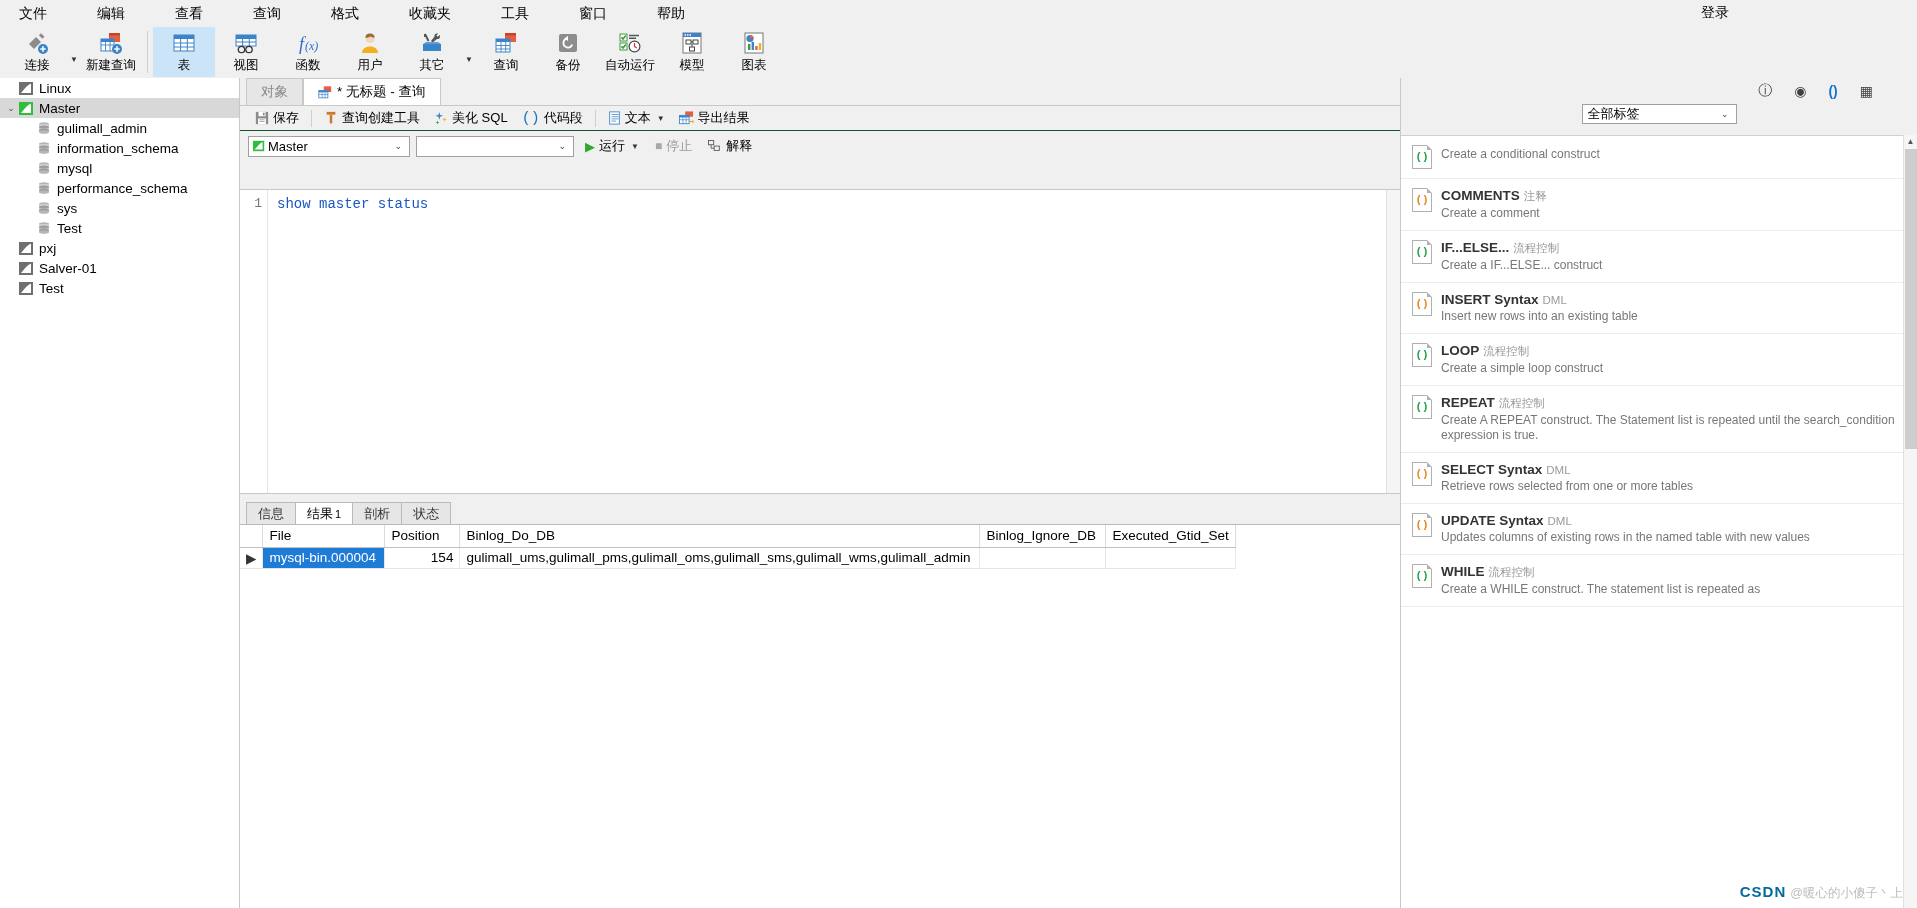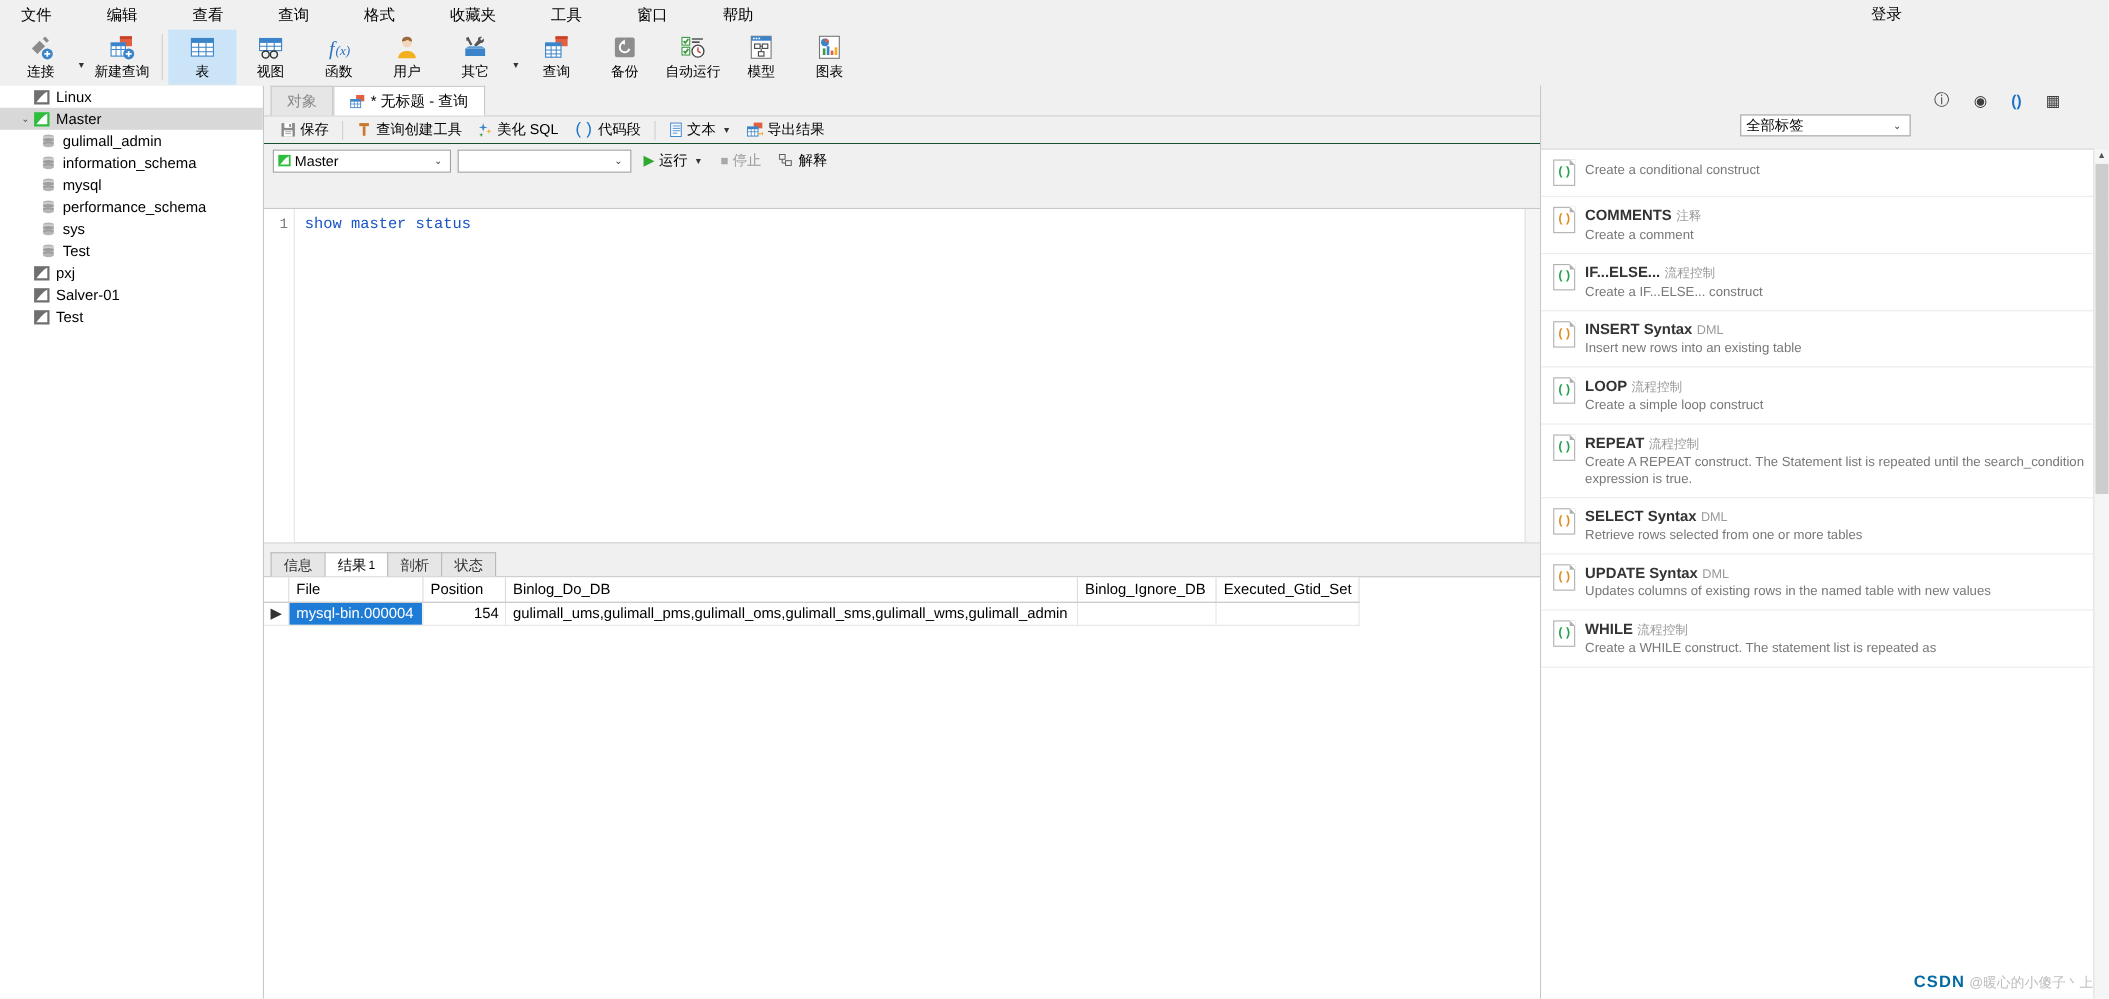--- a/index.html
+++ b/index.html
@@ -44,21 +44,21 @@
     font-size:8px; color:#333; cursor:default; padding-top:14px;
   }
   .icon24 { width:26px; height:26px; display:block; }
 
   
   .tree {
     position:absolute; top:78px; left:0; width:240px; height:830px;
     background:#fff; border-right:1px solid #c8c8c8; overflow:hidden;
   }
   .tnode {
-    display:flex; align-items:center; height:20px; padding-left:16px;
+    display:flex; align-items:center; height:20px; padding-left:4px;
     font-size:13.5px; white-space:nowrap; cursor:default;
   }
   .tnode.sel { background:#d8d8d8; }
   .twist { width:14px; text-align:center; font-size:9px; color:#555; }
   .tnode .ic { width:17px; height:15px; margin-right:4px; flex:none; display:block;}
   .lvl2 { padding-left:36px; }
 
   
   .main {
     position:absolute; top:78px; left:240px; width:1160px; height:830px;

